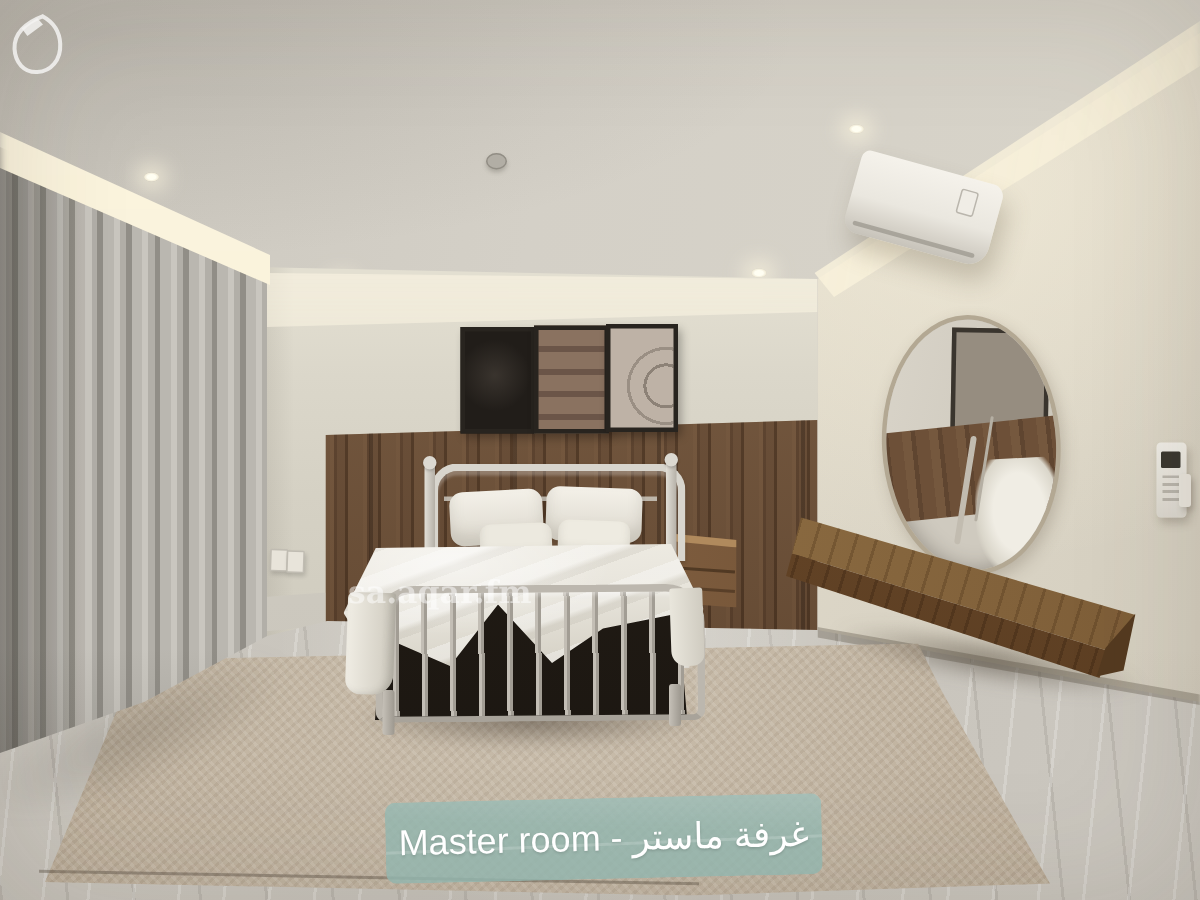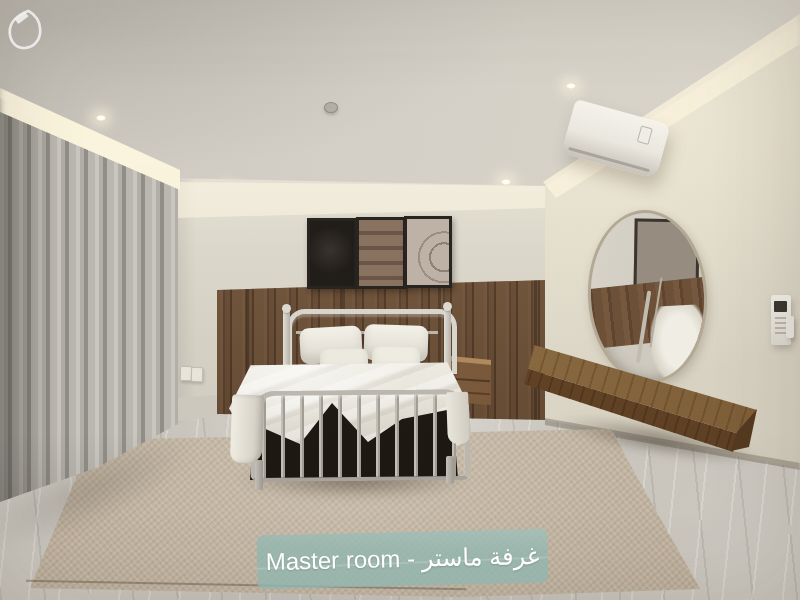--- a/index.html
+++ b/index.html
@@ -274,18 +274,19 @@
   <div class="ly drapeR"></div>
 
   <div class="ly vignette full"></div>
 
   <div class="ly logo">
     <svg width="36" height="44" viewBox="0 0 40 48">
       <path d="M25 3 C33 8 37 15 37 24 C37 36 29 44 19 44 C9 44 3 36 3 26 C3 15 12 7 25 3 Z" fill="none" stroke="rgba(255,255,255,0.85)" stroke-width="3"></path>
       <path d="M9 11 L21 4 L25 9 L13 17 Z" fill="rgba(255,255,255,0.85)"></path>
     </svg>
   </div>
+  <div class="ly wm-site">sa.aqar.fm</div>
 
   <div class="ly caption">
     <span>Master room - غرفة ماستر</span>
   </div>
 
 </div>
 
 </body></html>

